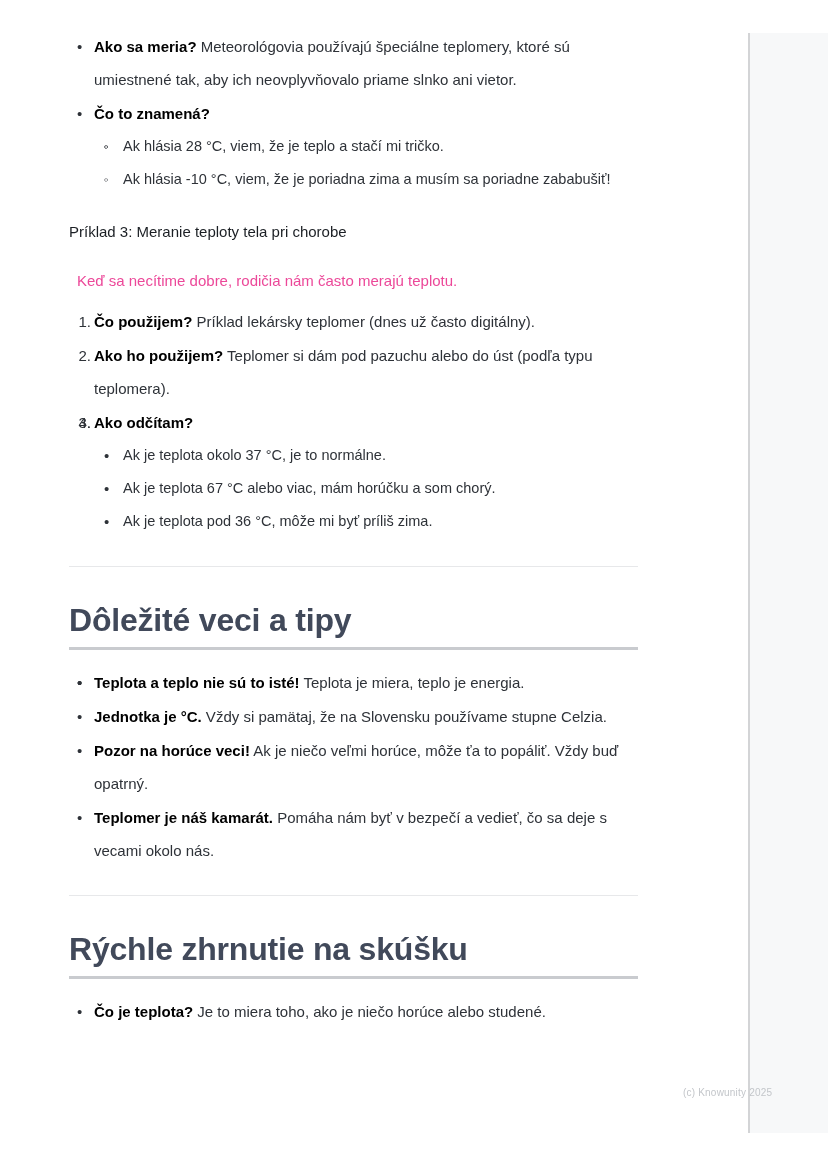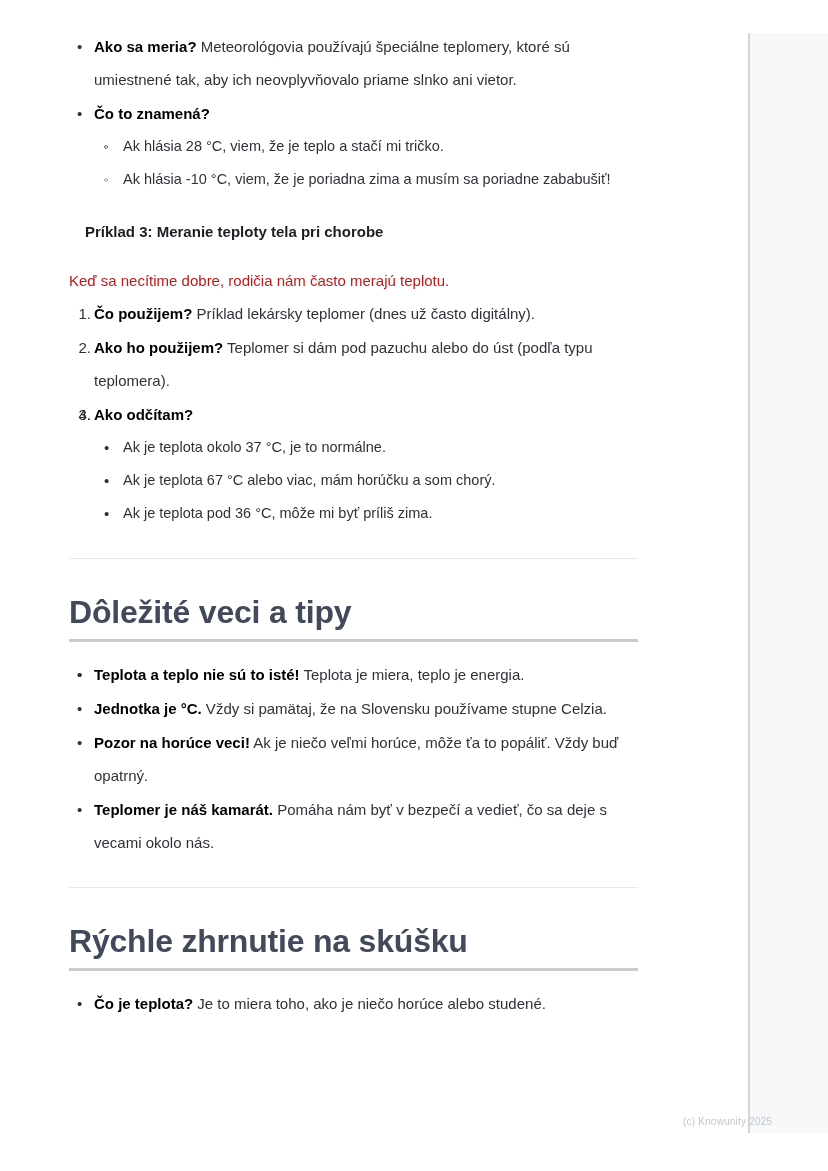--- a/index.html
+++ b/index.html
@@ -42,31 +42,31 @@
     position: absolute;
     left: 69px;
     top: 30px;
     width: 569px;
   }
 
   
   .para {
     font-size: 15px;
     line-height: 33px;
-    color: #b91c1c;
-    margin: 0;
+    color: #ec4899;
+    margin: 8px;
   }
   .para.spaced-top { margin-top: 18px; }
 
   .sub-head {
     font-size: 15px;
-    font-weight: bold;
+    font-weight: normal;
     color: #1b1f24;
     line-height: 28px;
-    margin: 16px;
+    margin: 0;
   }
 
   
   ul.lvl1, ol.lvl1 {
     margin: 0;
     padding: 0;
     list-style: none;
   }
   ul.lvl1 > li, ol.lvl1 > li {
     position: relative;
@@ -139,21 +139,21 @@
   .title-rule {
     border: 0;
     border-top: 3px solid #c9cbcf;
     margin: 0 0 16px 0;
     width: 569px;
   }
 
   .watermark {
     position: absolute;
     left: 683px;
-    top: 1116px;
+    top: 1087px;
     font-size: 10px;
     color: #c3c6ca;
     letter-spacing: 0.2px;
     white-space: nowrap;
   }
 </style>
 </head>
 <body>
 
 <div class="page">

